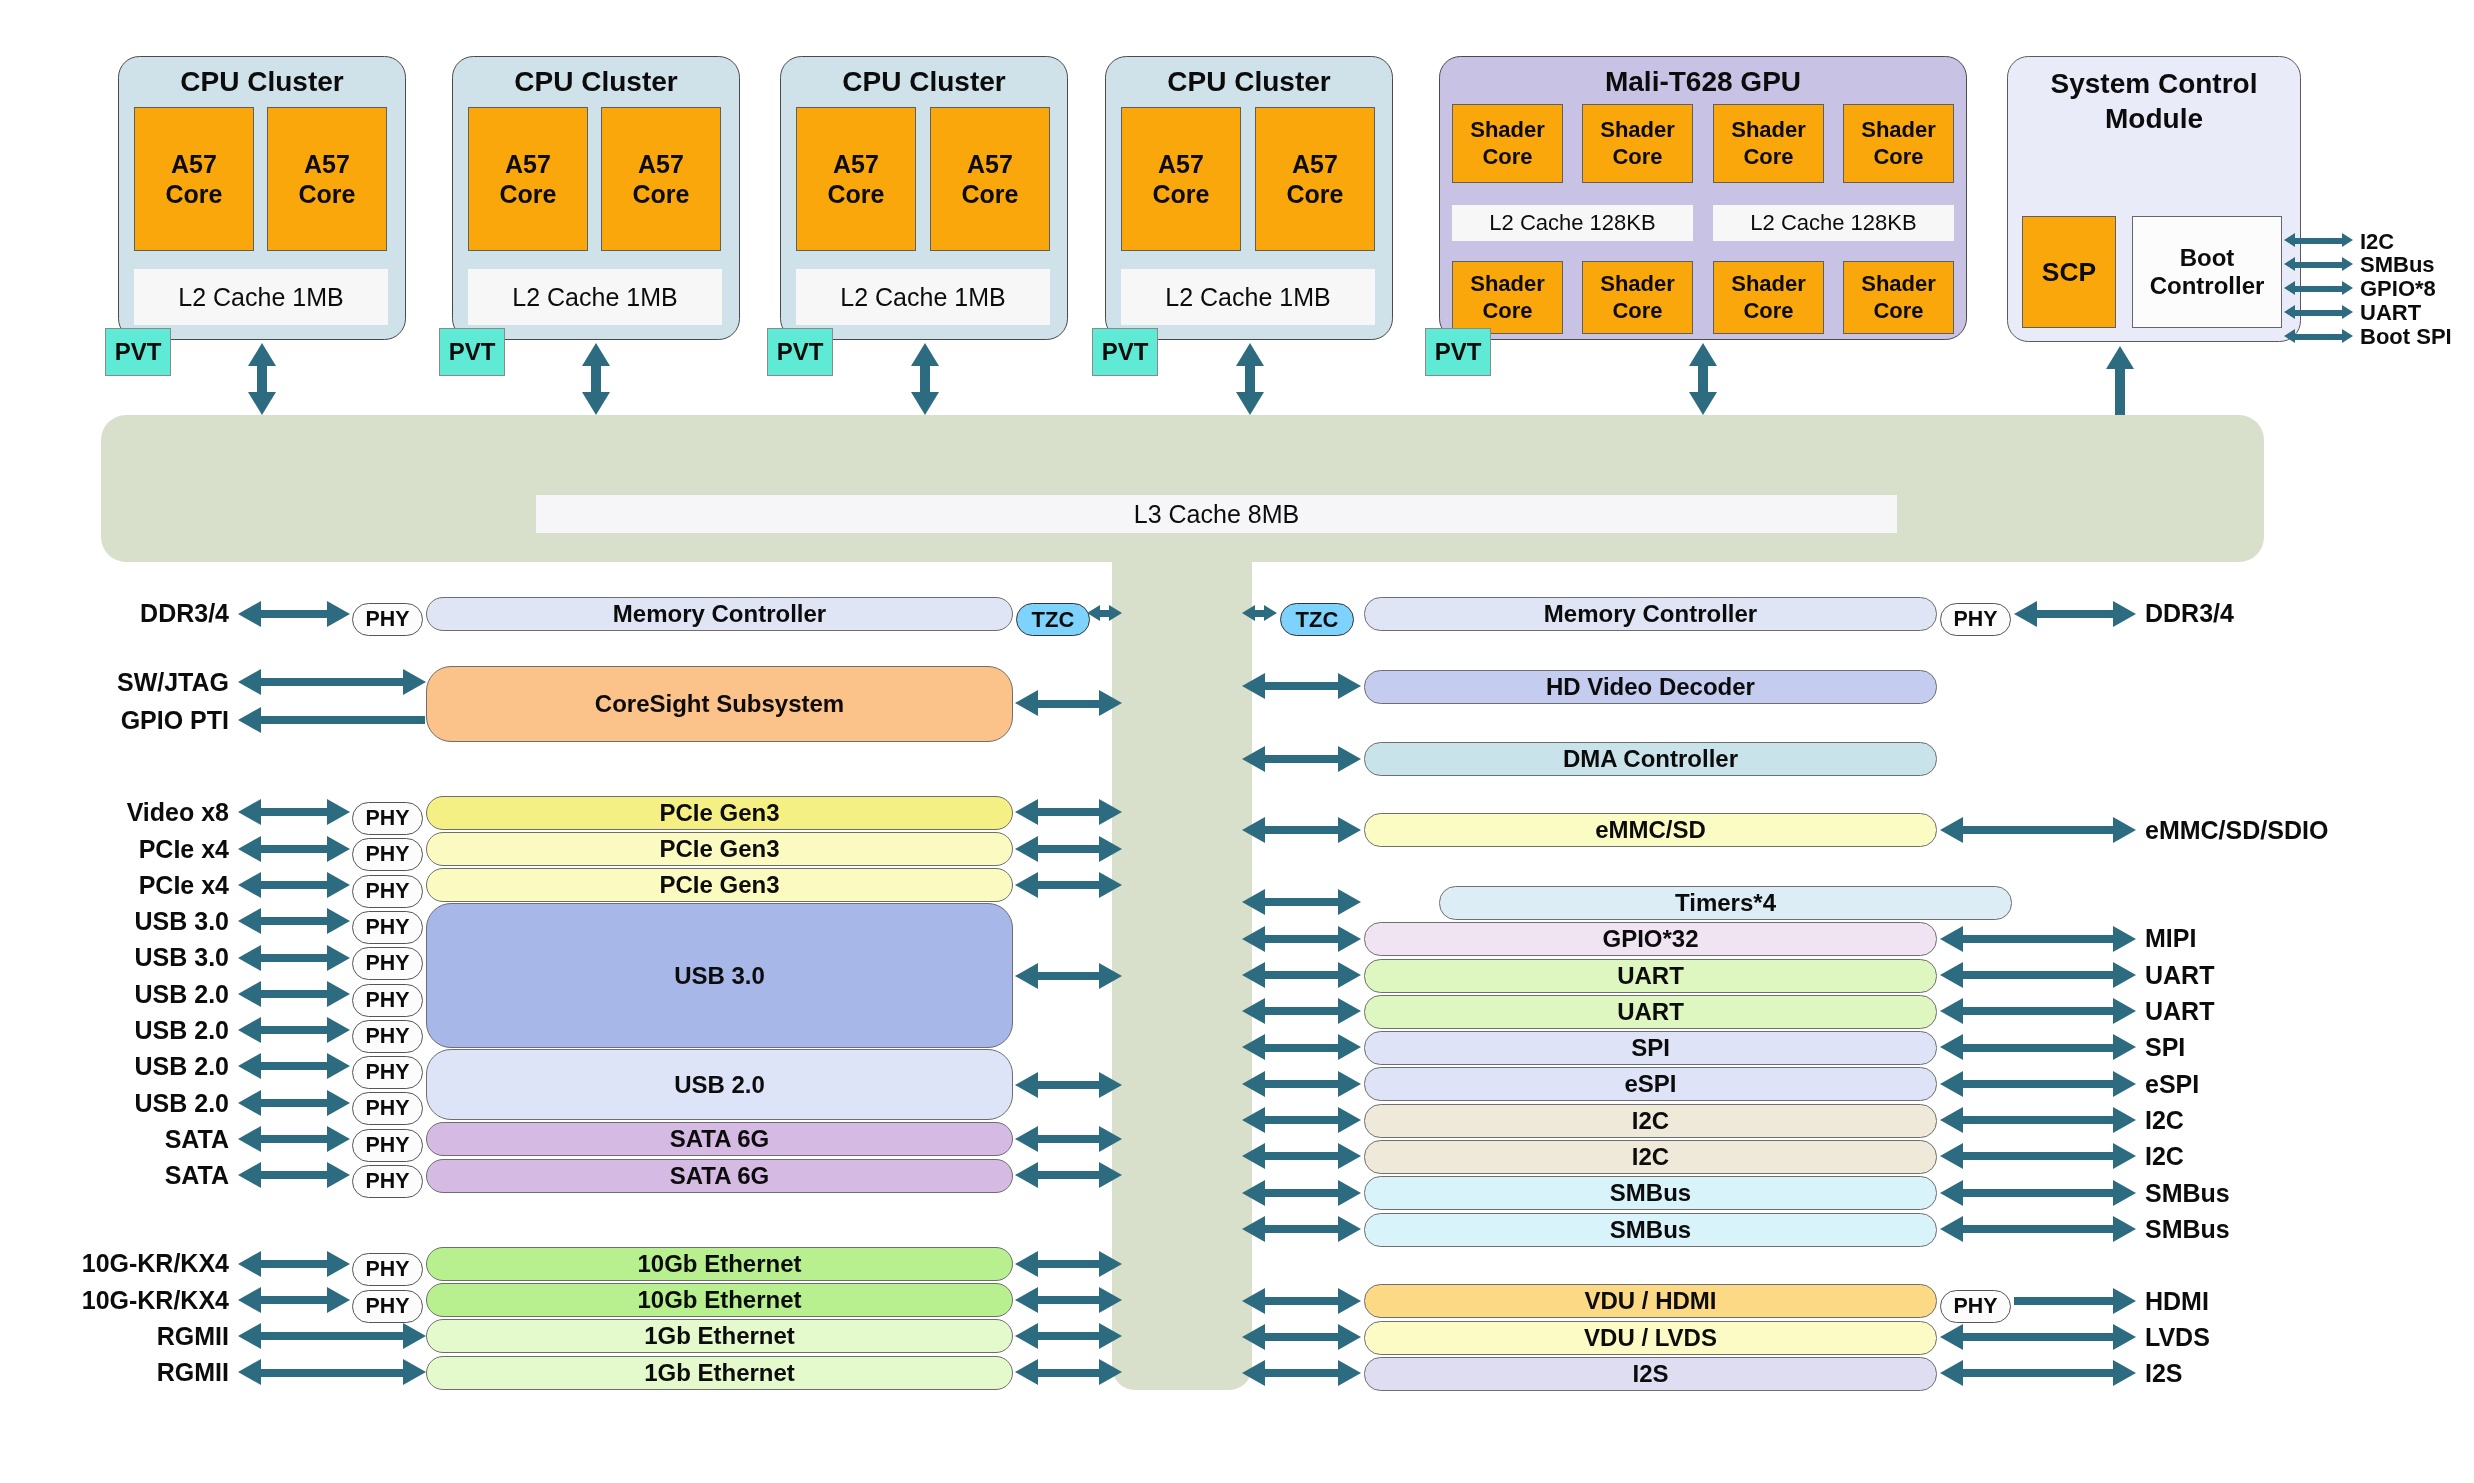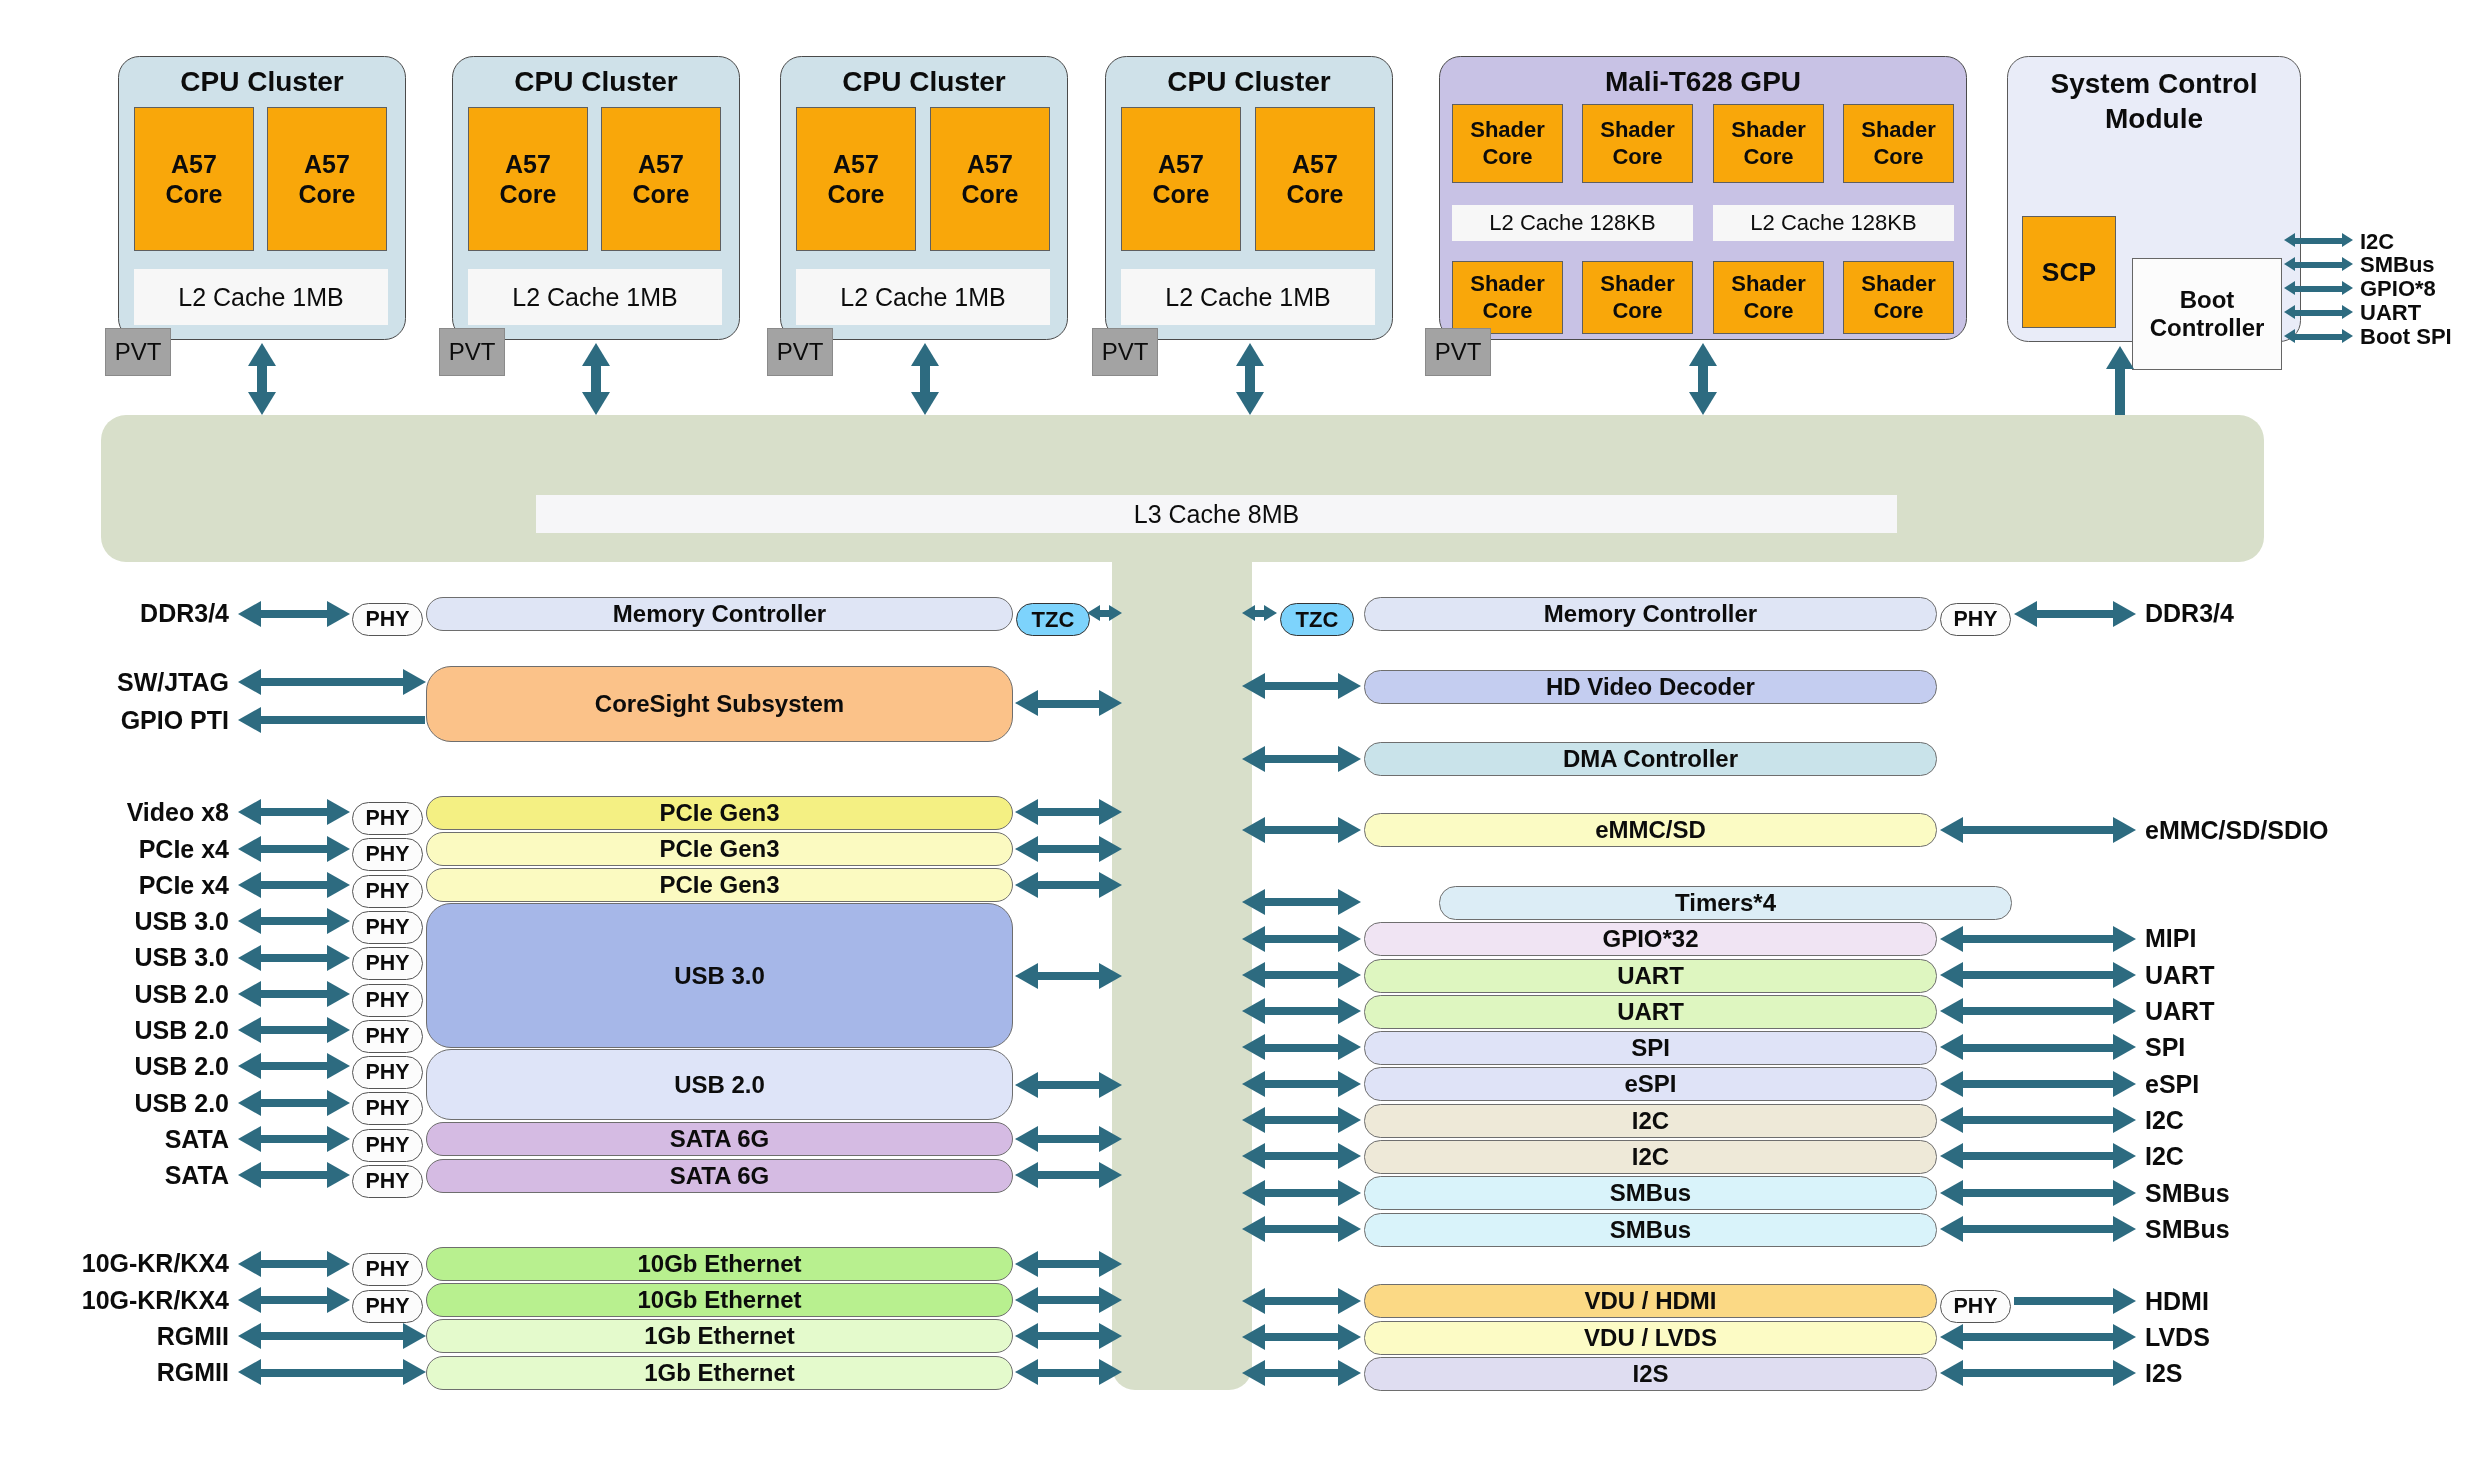--- a/index.html
+++ b/index.html
@@ -9,21 +9,21 @@
   .blk{position:absolute;box-sizing:border-box;text-align:center;}
   .cluster{background:#cfe1e9;border:1.6px solid #4a4a4a;border-radius:21.4px;}
   .gpu{background:#c8c2e5;border:1.6px solid #4a4a4a;border-radius:21.4px;}
   .scm{background:#e9ecf8;border:1.6px solid #5a5a5a;border-radius:21.4px;}
   .core{background:#f9a70a;border:1.6px solid #5f5f5f;font-weight:bold;font-size:25px;line-height:30px;
         display:flex;align-items:center;justify-content:center;white-space:pre-line;}
   .gcore{font-size:22px;line-height:26.4px;}
   .cachebar{background:#f7f7f7;font-size:25px;display:flex;align-items:center;justify-content:center;}
   .gcache{font-size:22px;}
   .title{font-weight:bold;font-size:28px;text-align:center;line-height:35px;}
-  .pvt{background:#a3a3a3;border:1.6px solid #8a8a8a;font-weight:normal;font-size:24px;
+  .pvt{background:#5eead4;border:1.6px solid #8a8a8a;font-weight:bold;font-size:24px;
        display:flex;align-items:center;justify-content:center;}
   .ccn{background:#d8dfca;border-radius:25px;}
   .spine{background:#d8dfca;border-radius:0 0 23px 23px;}
   .ccn-title{font-weight:bold;font-size:30.5px;text-align:center;}
   .l3{background:#f6f6f8;font-size:25px;display:flex;align-items:center;justify-content:center;}
   .bar{position:absolute;box-sizing:border-box;border:1.6px solid #6e6e6e;font-weight:bold;font-size:24px;
        display:flex;align-items:center;justify-content:center;text-align:center;}
   .pill{position:absolute;box-sizing:border-box;background:#fcfcfc;border:1.6px solid #555;border-radius:17.3px;
         font-weight:bold;font-size:21.4px;display:flex;align-items:center;justify-content:center;margin-top:6px;}
   .tzc{background:#7dd3fc;border:1.6px solid #333;font-size:22px;}
@@ -98,21 +98,21 @@
 Core</div>
       <div class="blk core gcore" style="left: 1713px; top: 261px; width: 111px; height: 73px;">Shader
 Core</div>
       <div class="blk core gcore" style="left: 1843px; top: 261px; width: 111px; height: 73px;">Shader
 Core</div>
       <div class="blk pvt" style="left: 1425px; top: 328px; width: 66px; height: 48px;">PVT</div>
       <div class="blk scm" style="left: 2007px; top: 56px; width: 294px; height: 286px;"></div>
       <div class="abs title" style="left: 2007px; top: 66px; width: 294px; white-space: pre-line;">System Control
 Module</div>
       <div class="blk scp" style="left: 2022px; top: 216px; width: 94px; height: 112px;">SCP</div>
-      <div class="blk boot" style="left: 2132px; top: 216px; width: 150px; height: 112px; margin-top: 42px;">Boot
+      <div class="blk boot" style="left: 2132px; top: 216px; width: 150px; height: 112px;">Boot
 Controller</div>
       <div class="scmport" style="left: 2360px; top: 229px; width: 272px;">I2C</div>
       <div class="scmport" style="left: 2360px; top: 252px; width: 272px;">SMBus</div>
       <div class="scmport" style="left: 2360px; top: 276px; width: 272px;">GPIO*8</div>
       <div class="scmport" style="left: 2360px; top: 300px; width: 272px;">UART</div>
       <div class="scmport" style="left: 2360px; top: 324px; width: 272px;">Boot SPI</div>
     </div>
   <div id="rows-layer">
       <div class="portlab l" style="left: 33px; top: 596px; width: 196px;">DDR3/4</div>
       <div class="pill" style="left: 352px; top: 597px; width: 71px; height: 33px;">PHY</div>

